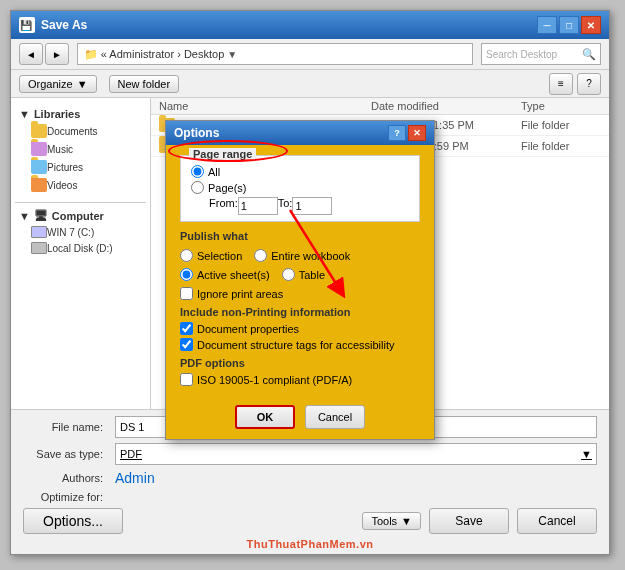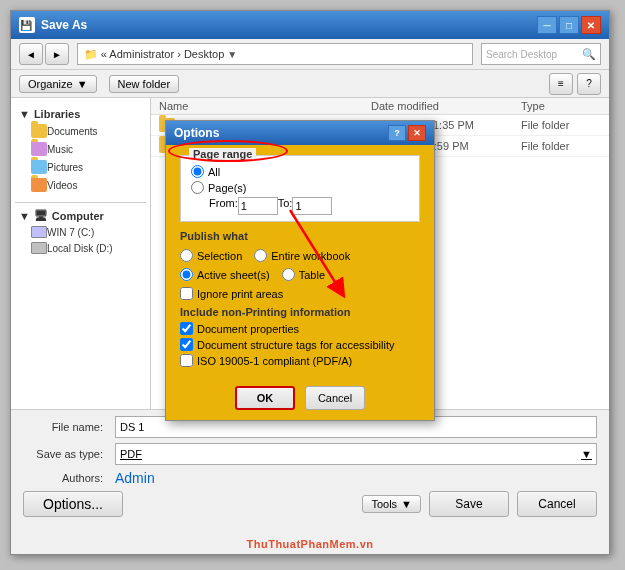--- a/index.html
+++ b/index.html
@@ -664,20 +664,23 @@
       <span class="bottom-label">Save as type:</span>
       <div class="bottom-dropdown">
         <span>PDF</span>
         <span>▼</span>
       </div>
     </div>
     <div class="bottom-row">
       <span class="bottom-label">Authors:</span>
       <span class="bottom-small-label">Admin</span>
     </div>
+    <div class="bottom-row">
+      <span class="bottom-label">Optimize for:</span>
+    </div>
     <div style="display:flex; justify-content:space-between; align-items:center; margin-top:4px;">
       <div class="options-btn">
         <span>Options...</span>
       </div>
       <div style="display:flex; gap:8px; align-items:center;">
         <div class="toolbar-btn">
           <span>Tools</span>
           <span>▼</span>
         </div>
         <div class="action-btn">
@@ -751,20 +754,21 @@
     <div class="dialog-section-title">Include non-Printing information</div>
     <div class="checkbox-row">
       <input type="checkbox" checked="" style="">
       <span>Document properties</span>
     </div>
     <div class="checkbox-row">
       <input type="checkbox" checked="" style="">
       <span>Document structure tags for accessibility</span>
     </div>
 
+    <div class="dialog-section-title">PDF options</div>
     <div class="checkbox-row">
       <input type="checkbox" style="">
       <span>ISO 19005-1 compliant (PDF/A)</span>
     </div>
   </div>
 
   <div class="dialog-footer">
     <div class="dialog-ok-btn">
       <span>OK</span>
     </div>

